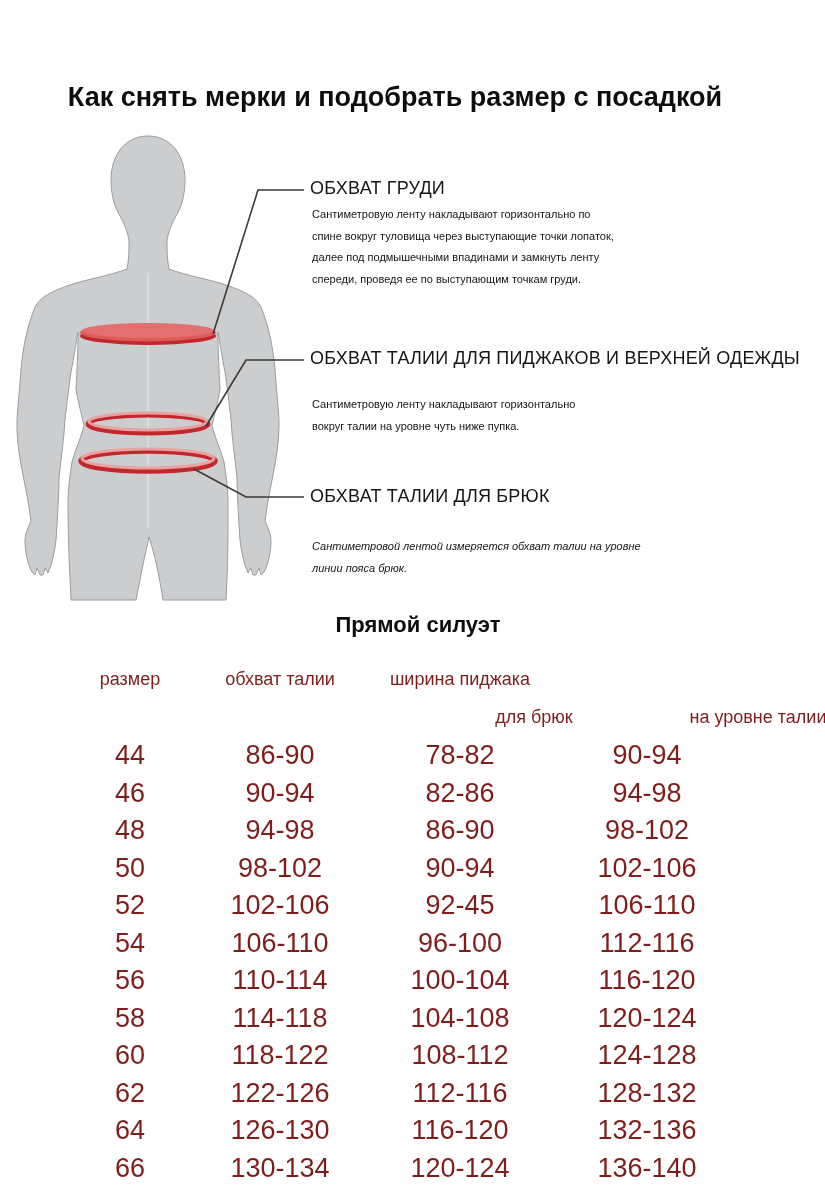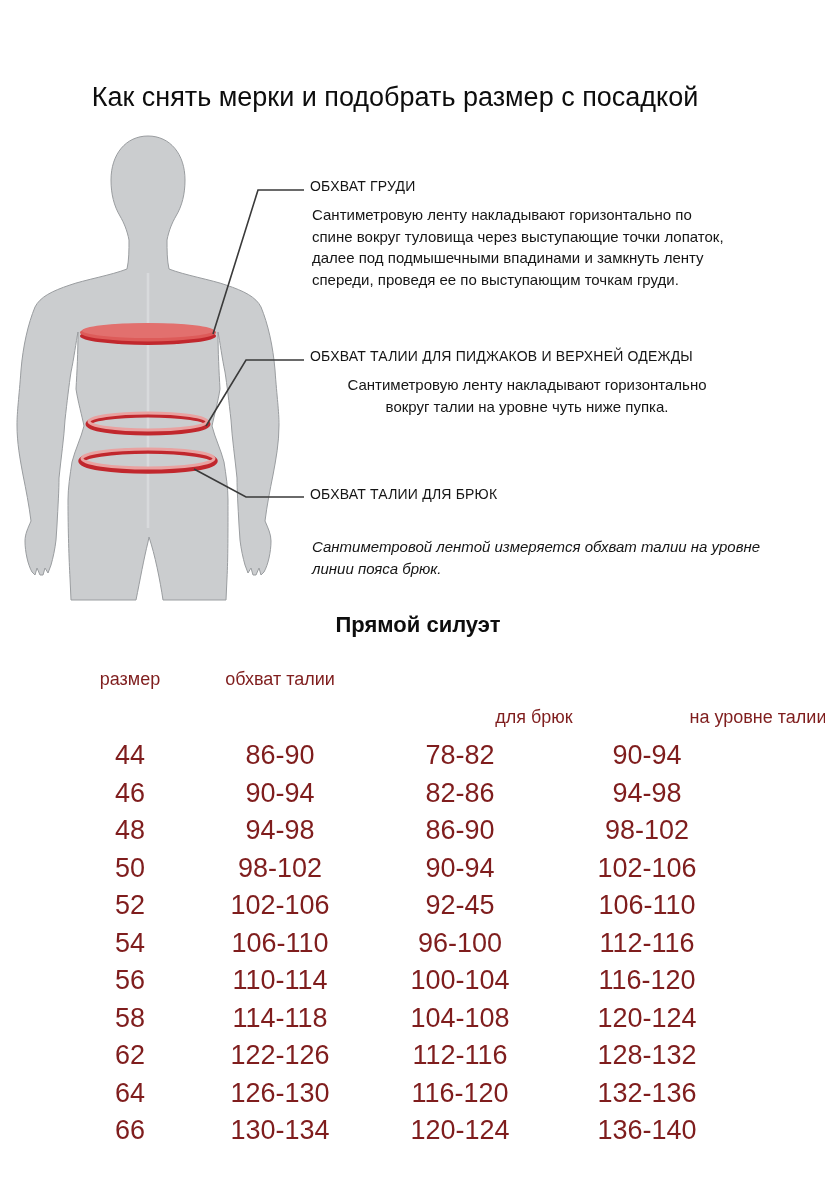--- a/index.html
+++ b/index.html
@@ -2,34 +2,34 @@
 <html><head>
 <meta charset="utf-8">
 <style>
   html,body{margin:0;padding:0;}
   body{
     width:825px;height:1200px;position:relative;background:#ffffff;
     font-family:"Liberation Sans", sans-serif;color:#111;overflow:hidden;
   }
   .page-title{
     position:absolute;left:0;top:82px;width:790px;text-align:center;
-    font-size:27px;font-weight:normal;letter-spacing:0px;color:#0d0d0d;
+    font-size:27px;font-weight:bold;letter-spacing:0px;color:#0d0d0d;
   }
   .figure-wrap{position:absolute;left:8px;top:128px;width:300px;height:480px;}
   .label-group{position:absolute;}
   .label-heading{
-    font-size:14px;font-weight:normal;color:#151515;white-space:nowrap;letter-spacing:.2px;
+    font-size:18px;font-weight:normal;color:#151515;white-space:nowrap;letter-spacing:.2px;
   }
   .label-body{
-    font-size:15px;line-height:21.5px;color:#151515;white-space:pre-line;
+    font-size:11px;line-height:21.5px;color:#151515;white-space:pre-line;
   }
   .g1-h{left:310px;top:178px;}
   .g1-b{left:312px;top:204px;width:460px;}
   .g2-h{left:310px;top:348px;}
-  .g2-b{left:312px;top:374px;width:430px;text-align:center;}
+  .g2-b{left:312px;top:394px;width:430px;}
   .g3-h{left:310px;top:486px;}
   .g3-b{left:312px;top:536px;width:480px;font-style:italic;}
   .table-title{
     position:absolute;left:0;top:612px;width:836px;text-align:center;
     font-size:22px;font-weight:bold;color:#0d0d0d;
   }
   .size-table{position:absolute;left:80px;top:662px;width:674px;}
   .thead-row,.trow{
     display:grid;grid-template-columns:100px 200px 160px 214px;align-items:center;
   }
@@ -139,20 +139,21 @@
 <div class="label-group label-heading g3-h">ОБХВАТ ТАЛИИ ДЛЯ БРЮК</div>
 <div class="label-group label-body g3-b">Сантиметровой лентой измеряется обхват талии на уровне
 линии пояса брюк.</div>
 
 <div class="table-title">Прямой силуэт</div>
 
 <div class="size-table">
   <div class="thead-row">
     <div class="hcell">размер</div>
     <div class="hcell">обхват талии</div>
+    <div class="hcell">ширина пиджака</div>
   </div>
   <div class="thead-row second">
     <div class="hcell"></div>
     <div class="hcell"></div>
     <div class="hcell">для брюк</div>
     <div class="hcell">на уровне талии</div>
   </div>
   <div>
       <div class="trow">
         <div class="tcell">44</div>
@@ -196,20 +197,26 @@
         <div class="tcell">100-104</div>
         <div class="tcell">116-120</div>
       </div>
       <div class="trow">
         <div class="tcell">58</div>
         <div class="tcell">114-118</div>
         <div class="tcell">104-108</div>
         <div class="tcell">120-124</div>
       </div>
       <div class="trow">
+        <div class="tcell">60</div>
+        <div class="tcell">118-122</div>
+        <div class="tcell">108-112</div>
+        <div class="tcell">124-128</div>
+      </div>
+      <div class="trow">
         <div class="tcell">62</div>
         <div class="tcell">122-126</div>
         <div class="tcell">112-116</div>
         <div class="tcell">128-132</div>
       </div>
       <div class="trow">
         <div class="tcell">64</div>
         <div class="tcell">126-130</div>
         <div class="tcell">116-120</div>
         <div class="tcell">132-136</div>

